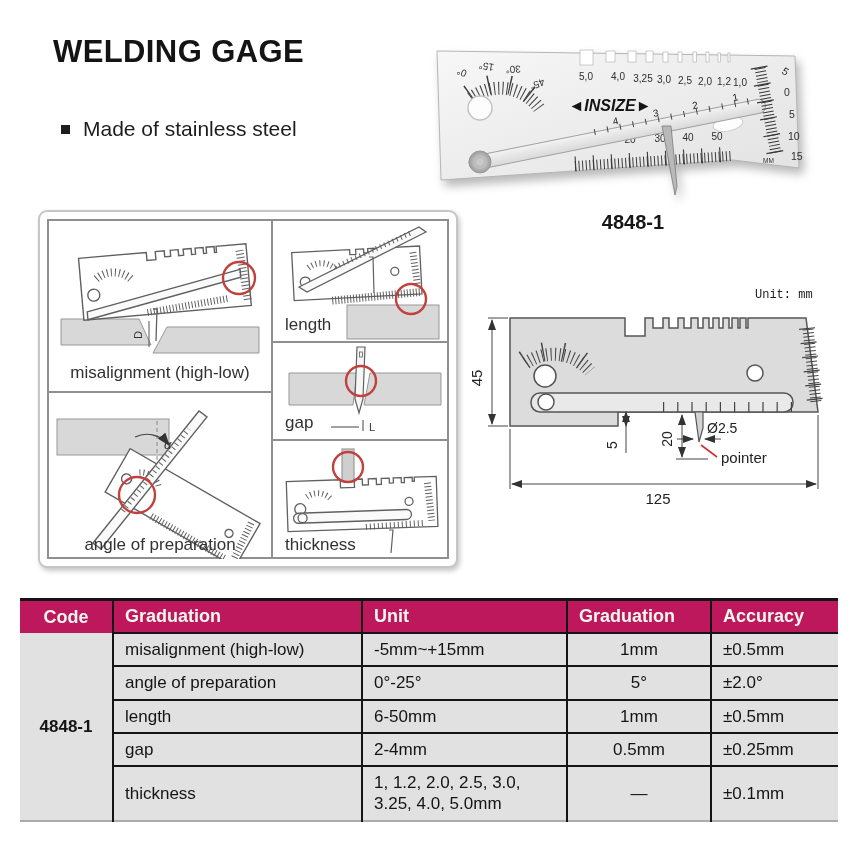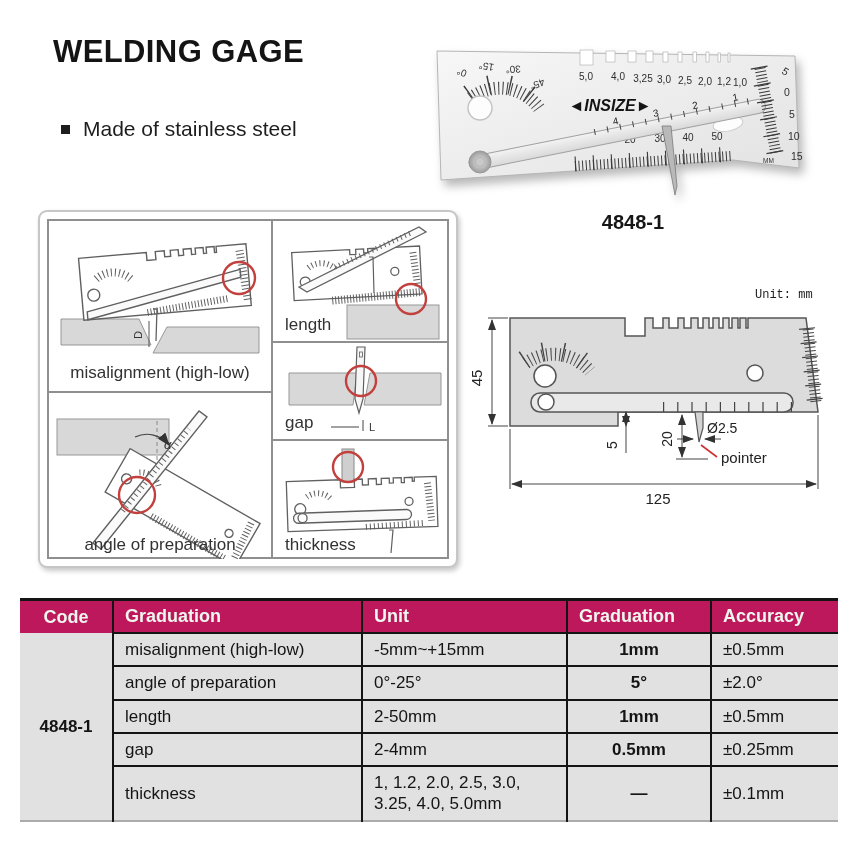--- a/index.html
+++ b/index.html
@@ -35,21 +35,21 @@
   #spec{position:absolute;left:20px;top:598px;width:818px;border-collapse:collapse;table-layout:fixed;
         border-top:3px solid #141414;border-bottom:2px solid #ababab;font-size:17px;color:#141414;}
   #spec th{background:#be185d;color:#eef6ee;font-size:18px;font-weight:bold;text-align:left;
            padding:5px 11px;border-bottom:2px solid #141414;}
   #spec th:first-child{text-align:center;padding:5px 3px;border-bottom:none;}
   #spec th + th{border-left:2px solid #141414;}
   #spec td{background:#e1e1e1;padding:5px 11px;border-top:2px solid #141414;border-left:2px solid #141414;
            vertical-align:middle;line-height:1.25;}
   #spec tbody tr:first-child td{border-top:none;}
   #spec td.code{border-left:none;border-top:none;font-weight:bold;text-align:center;}
-  #spec td.ctr{text-align:center;font-weight:bold;}
+  #spec td.ctr{text-align:center;}
   svg text{font-family:"Liberation Sans","DejaVu Sans",sans-serif;}
 </style>
 </head>
 <body>
 
 <div class="abs" id="title">WELDING GAGE</div>
 <div class="abs" id="feature">
   <span class="sq"></span>
   <span>Made of stainless steel</span>
 </div>
@@ -340,21 +340,21 @@
       <td>±0.5mm</td>
     </tr>
     <tr>
       <td>angle of preparation</td>
       <td>0°-25°</td>
       <td class="ctr">5°</td>
       <td>±2.0°</td>
     </tr>
     <tr>
       <td>length</td>
-      <td>2-50mm</td>
+      <td>6-50mm</td>
       <td class="ctr">1mm</td>
       <td>±0.5mm</td>
     </tr>
     <tr>
       <td>gap</td>
       <td>2-4mm</td>
       <td class="ctr">0.5mm</td>
       <td>±0.25mm</td>
     </tr>
     <tr>

